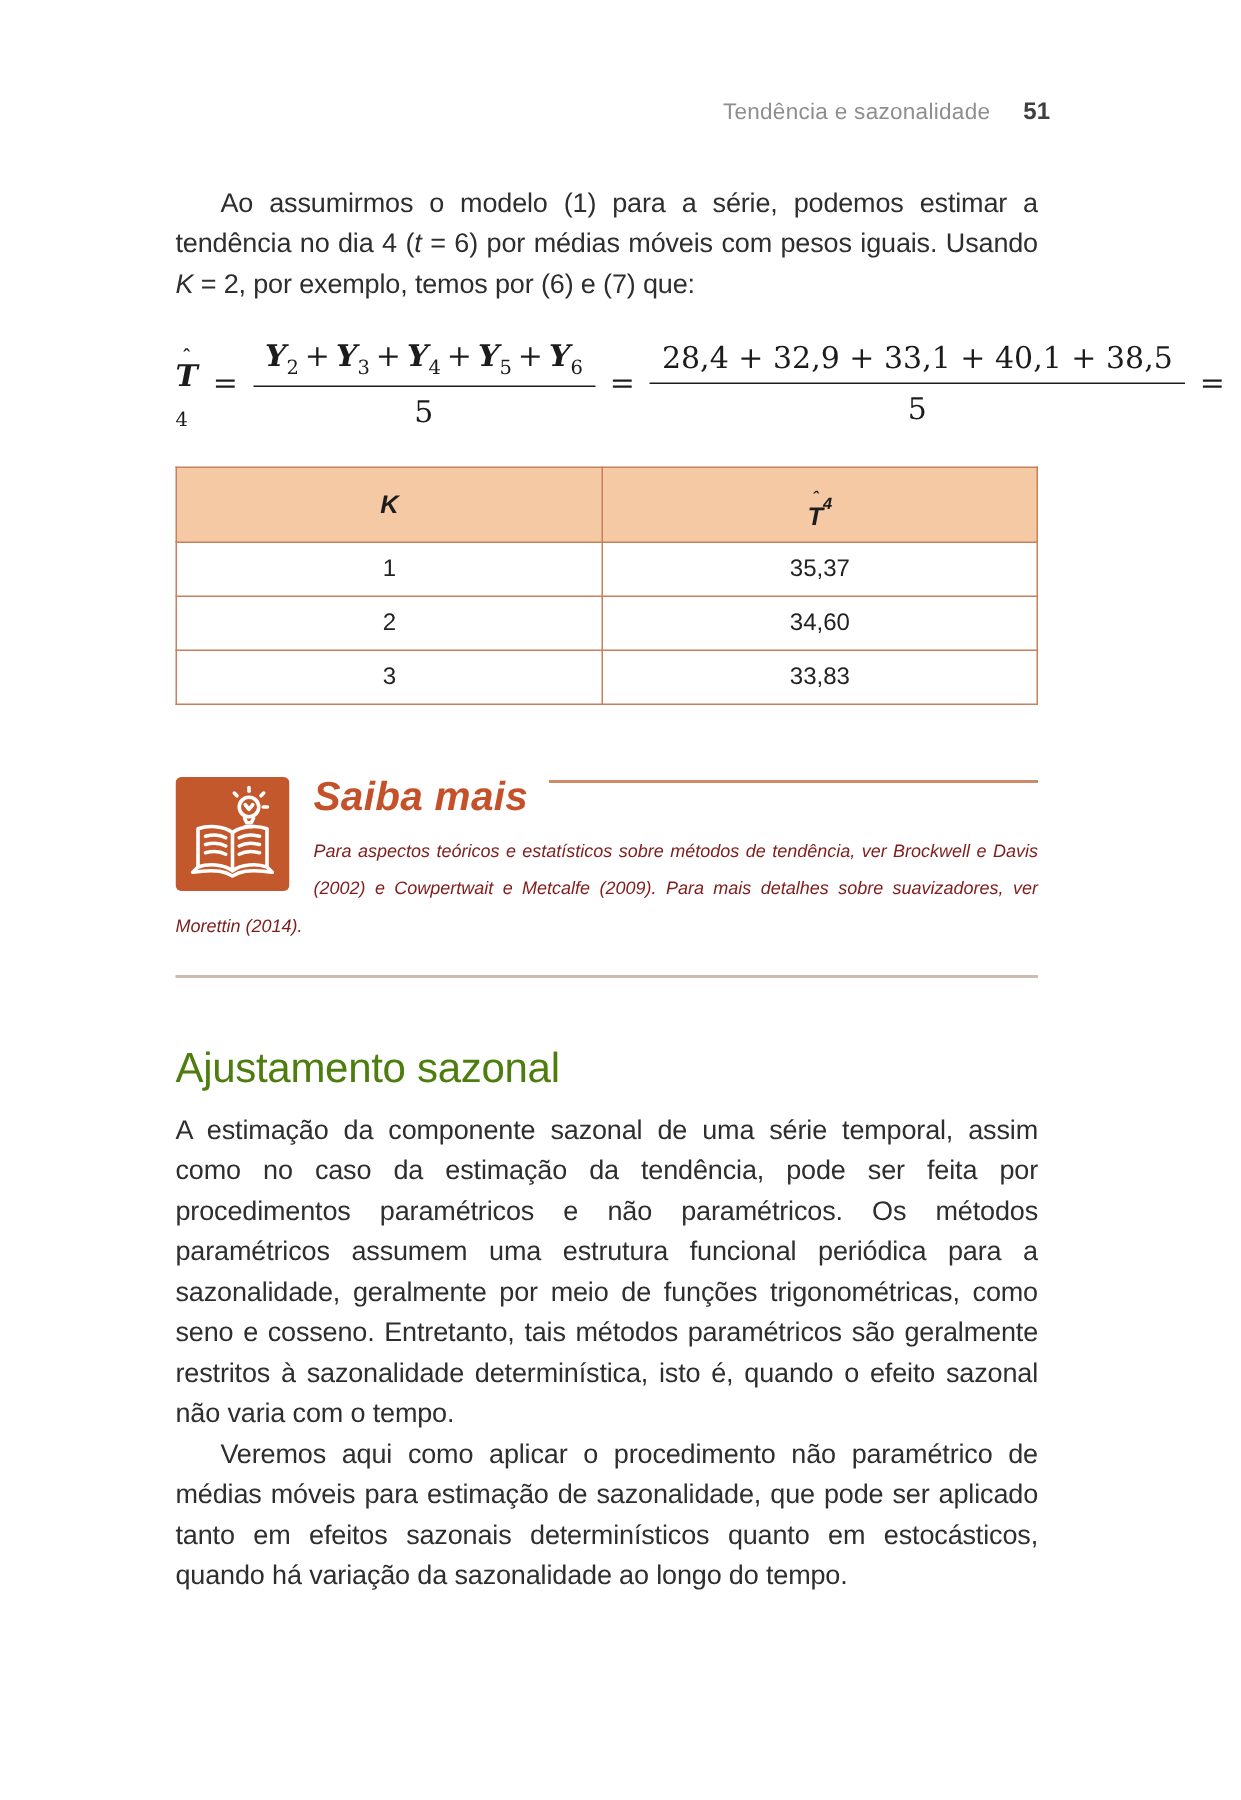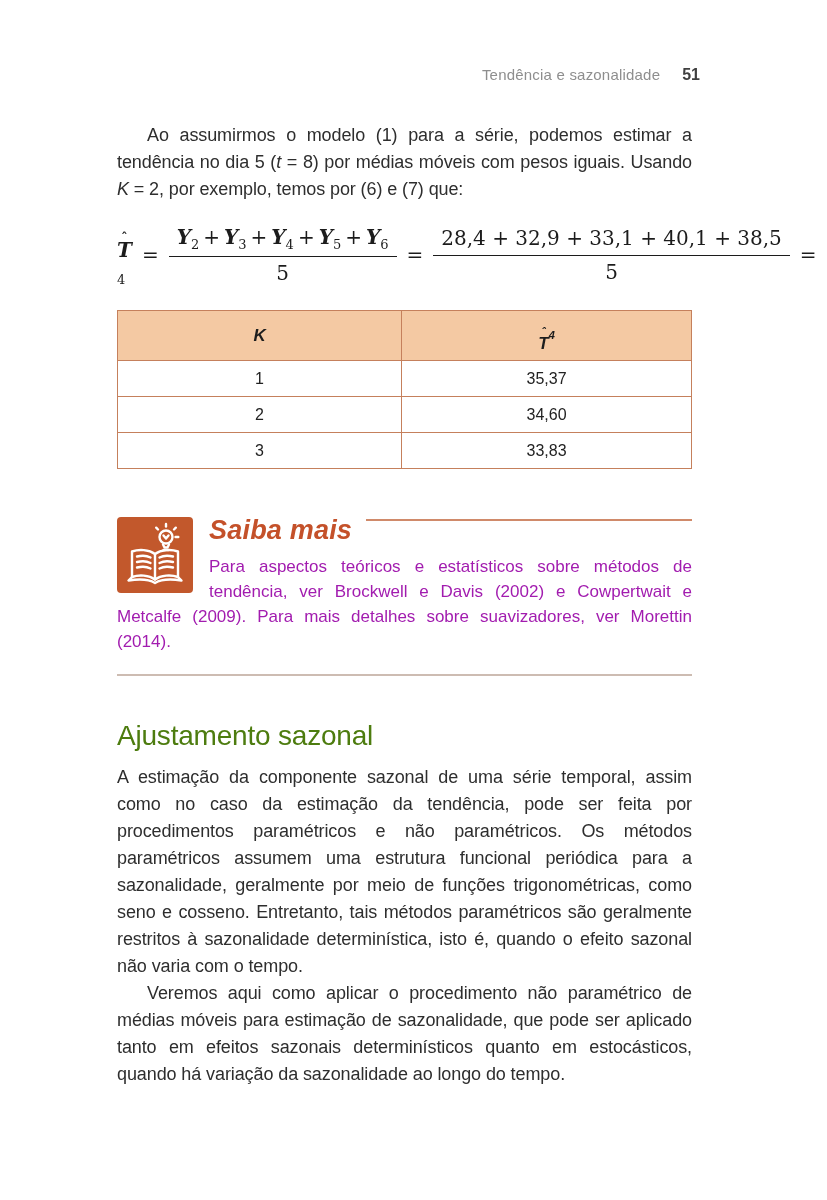--- a/index.html
+++ b/index.html
@@ -152,24 +152,25 @@
     letter-spacing: 0.2px;
     white-space: nowrap;
   }
   .saiba-title-rule {
     flex: 1;
     height: 2px;
     background: #d08a6a;
     margin-top: 4px;
   }
   .saiba-text {
-    font-size: 17px;
+    font-size: 12px;
     line-height: 25px;
     text-align: justify;
-    color: #a21caf;
+    color: #7f1d1d;
+    font-style: italic;
   }
   .section-divider {
     border: none;
     height: 2px;
     background: #cdbcb2;
     margin: 20px 0 0 0;
   }
 
   
   .section-heading {
@@ -184,21 +185,21 @@
 </head>
 <body>
 
 <div class="page">
 
   <div class="running-head">
     <span class="chapter">Tendência e sazonalidade</span>
     <span class="pagenum">51</span>
   </div>
 
-  <p class="para indent"><span>Ao assumirmos o modelo (1) para a série, podemos estimar a tendência no dia 5 (</span><span class="mvar-inline">t</span><span> = 8) por médias móveis com pesos iguais. Usando </span><span class="mvar-inline">K</span><span> = 2, por exemplo, temos por (6) e (7) que:</span></p>
+  <p class="para indent"><span>Ao assumirmos o modelo (1) para a série, podemos estimar a tendência no dia 4 (</span><span class="mvar-inline">t</span><span> = 6) por médias móveis com pesos iguais. Usando </span><span class="mvar-inline">K</span><span> = 2, por exemplo, temos por (6) e (7) que:</span></p>
 
   <div class="formula">
     <span><span class="hatstack">
           <span class="hat">ˆ</span>
           <span class="mvar-bold">T</span>
         </span><sub class="fsub">4</sub></span>
     <span class="op">=</span>
     <span class="frac">
       <span class="num"><span class="mvar-bold">Y</span><sub class="fsub">2</sub><span class="plus">+</span><span class="mvar-bold">Y</span><sub class="fsub">3</sub><span class="plus">+</span><span class="mvar-bold">Y</span><sub class="fsub">4</sub><span class="plus">+</span><span class="mvar-bold">Y</span><sub class="fsub">5</sub><span class="plus">+</span><span class="mvar-bold">Y</span><sub class="fsub">6</sub></span>
       <span class="den">5</span>

